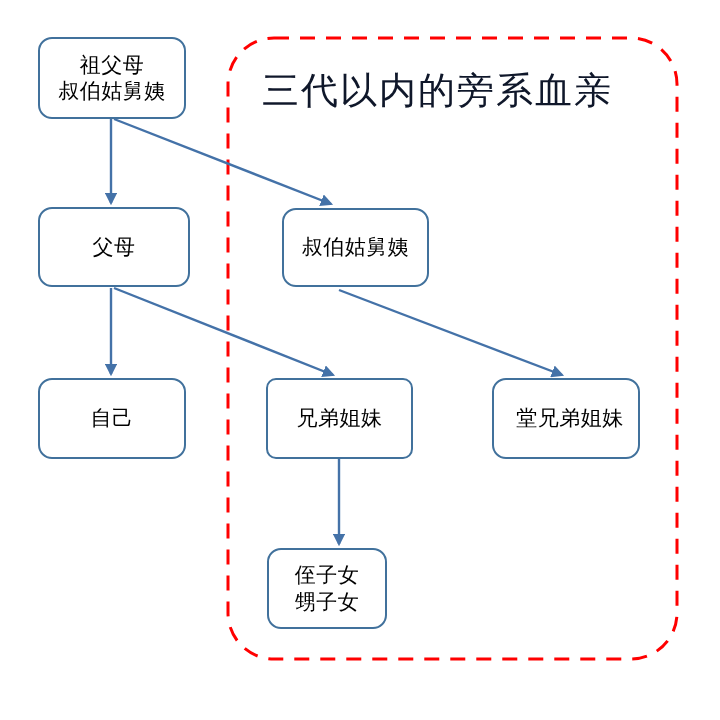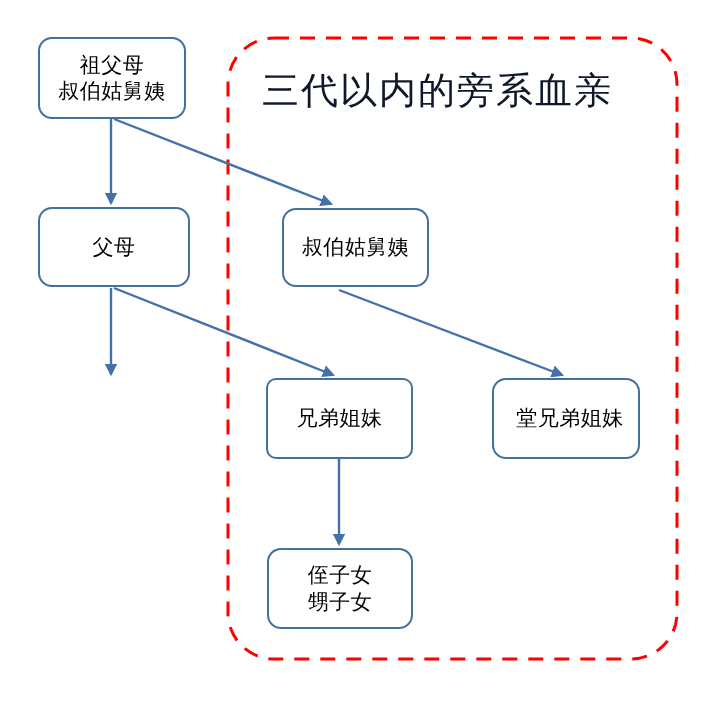--- a/index.html
+++ b/index.html
@@ -88,27 +88,30 @@
   </div>
 
   <div class="node" style="left:38px; top:207px; width:152px; height:80px;">
     <span>父母</span>
   </div>
 
   <div class="node" style="left:266px; top:208px; width:147px; height:79px;margin-left:16px;">
     <span>叔伯姑舅姨</span>
   </div>
 
+  <div class="node" style="left:38px; top:378px; width:148px; height:81px;">
+    <span>自己</span>
+  </div>
 
   <div class="node" style="left:266px; top:378px; width:147px; height:81px;border-radius:10px;">
     <span>兄弟姐妹</span>
   </div>
 
   <div class="node" style="left:492px; top:378px; width:148px; height:81px;padding-left:8px;">
     <span>堂兄弟姐妹</span>
   </div>
 
-  <div class="node" style="left:267px; top:548px; width:146px; height:81px;">
+  <div class="node" style="left:267px; top:548px; width:120px; height:81px;">
     <span>侄子女</span>
     <span class="line2">甥子女</span>
   </div>
 
 </div>
 
 </body></html>

